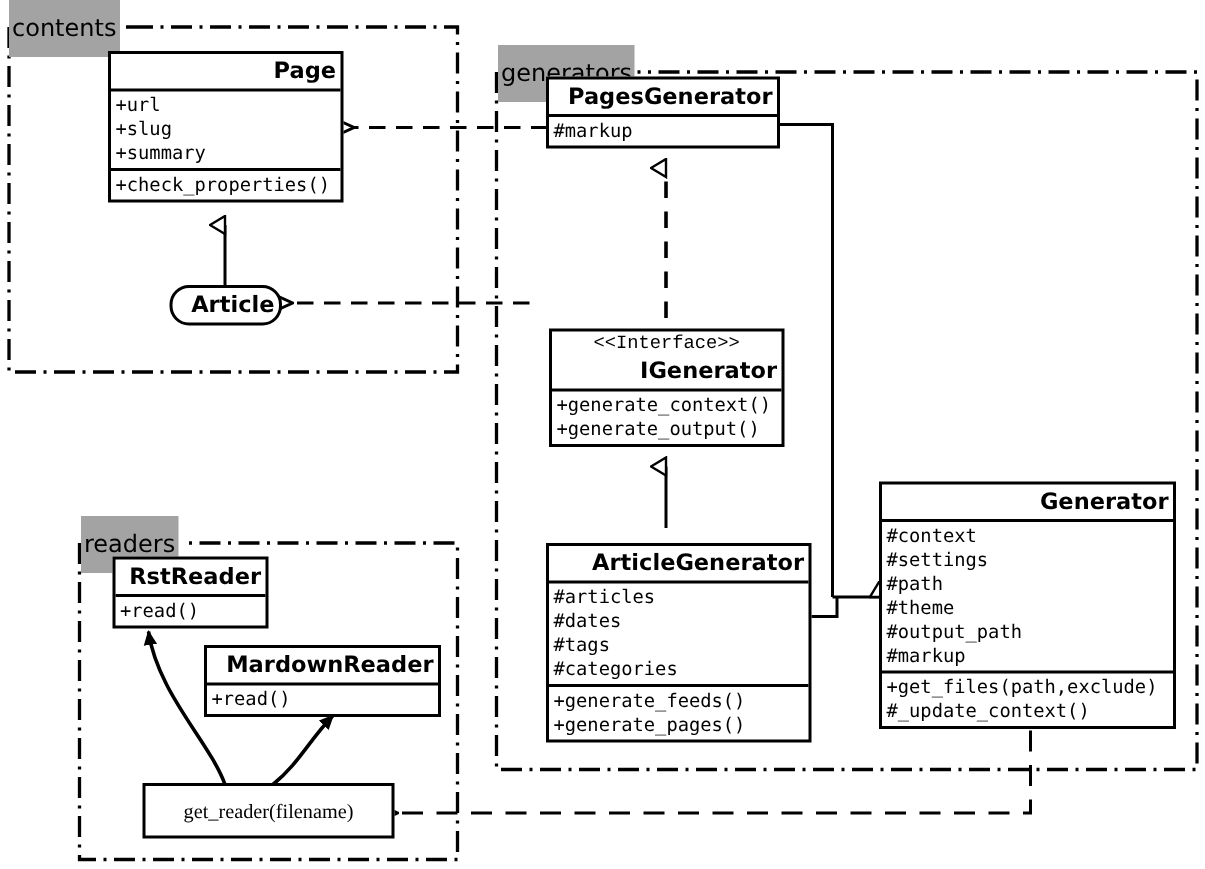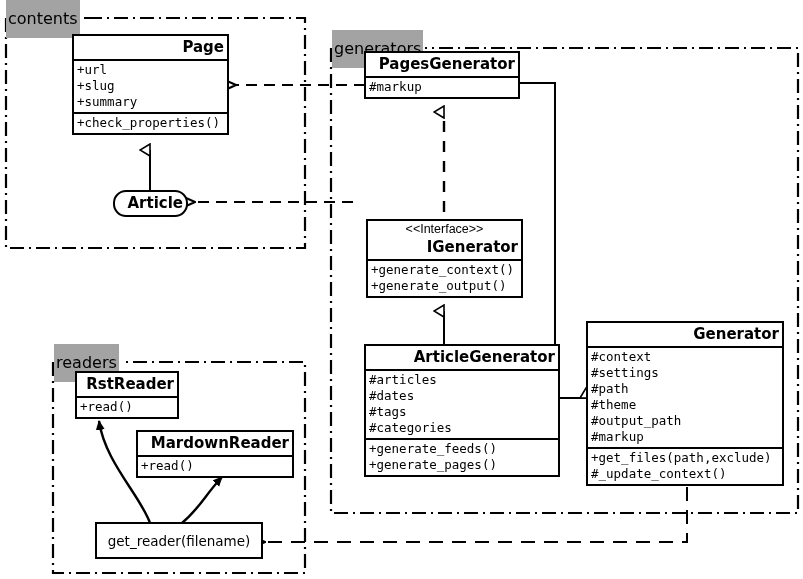--- a/index.html
+++ b/index.html
@@ -51,21 +51,21 @@
     text-align: right;
     font-weight: bold;
     font-size: 15px;
     font-family: "DejaVu Sans", sans-serif;
     line-height: 20px;
     white-space: nowrap;
   }
   .uml .stereo {
     text-align: center;
     font-size: 12.5px;
-    font-family: Liberation Sans, sans-serif;
+    font-family: Liberation Mono, monospace;
     line-height: 15px;
     white-space: nowrap;
   }
   .uml .member {
     font-family: "DejaVu Sans Mono", monospace;
     font-size: 12.5px;
     line-height: 16px;
     white-space: nowrap;
     text-align: left;
   }
@@ -176,21 +176,21 @@
     <div class="sect">
       <div class="stereo">&lt;&lt;Interface&gt;&gt;</div>
       <div class="title">IGenerator</div>
     </div>
     <div class="sect last">
       <div class="member">+generate_context()</div>
       <div class="member">+generate_output()</div>
     </div>
   </div>
 
-  <div class="uml" style="left:364px; top:344px; width:196px;">
+  <div class="uml" style="left:364px; top:362px; width:177px;">
     <div class="sect">
       <div class="title">ArticleGenerator</div>
     </div>
     <div class="sect">
       <div class="member">#articles</div>
       <div class="member">#dates</div>
       <div class="member">#tags</div>
       <div class="member">#categories</div>
     </div>
     <div class="sect last">
@@ -228,17 +228,17 @@
 
   <div class="uml" style="left:136px; top:430px; width:158px;">
     <div class="sect">
       <div class="title">MardownReader</div>
     </div>
     <div class="sect last">
       <div class="member">+read()</div>
     </div>
   </div>
 
-  <div class="plainbox" style="left:95px; top:522px; width:168px; height:37px;">
+  <div class="plainbox" style="left:95px; top:522px; width:168px; height:37px;font-family:Liberation Serif, serif;">
     <span>get_reader(filename)</span>
   </div>
 
 </div>
 
 </body></html>

